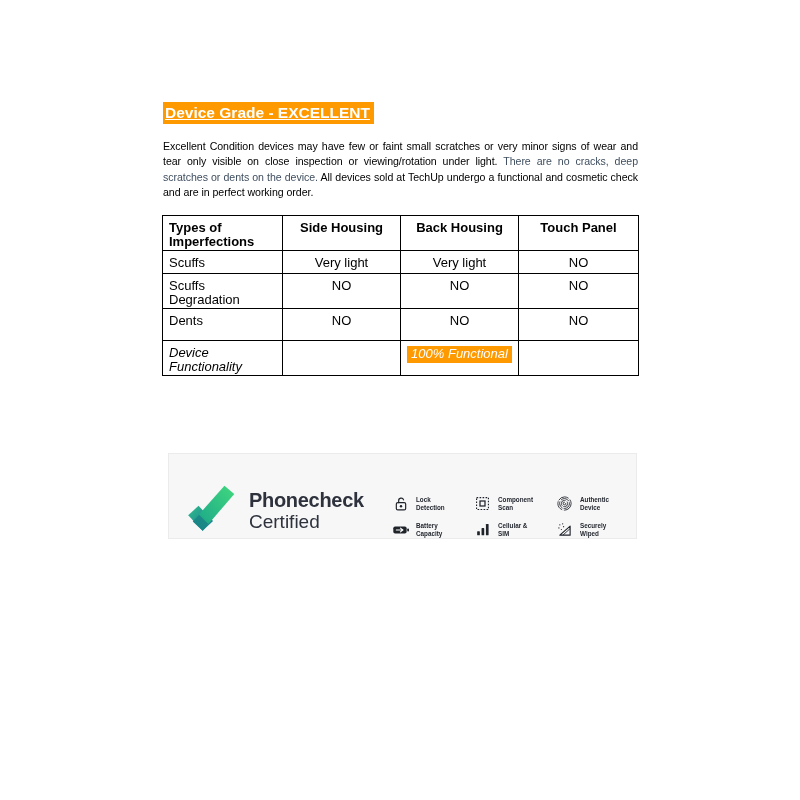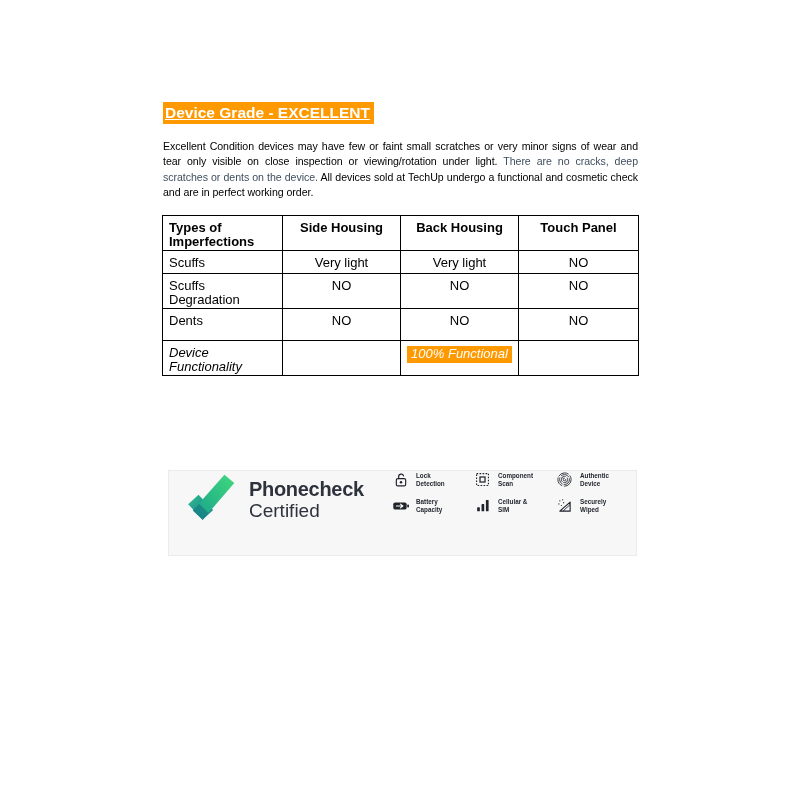--- a/index.html
+++ b/index.html
@@ -79,27 +79,27 @@
     background: #FF9900;
     color: #ffffff;
     display: inline-block;
     padding: 1px 4px 2px;
   }
 
   
   .cert-panel {
     position: absolute;
     left: 168px;
-    top: 470px;
+    top: 453px;
     width: 469px;
     height: 86px;
     background: #f7f7f8;
     border: 1px solid #ebebed;
     display: flex;
-    align-items: flex-start;
+    align-items: flex-end;
   }
   .cert-logo { display: flex; align-items: center; margin-left: 15px; }
   .logo-mark { width: 56px; height: 56px; display: block; }
   .cert-brand { margin-left: 9px; color: #2e323c; }
   .brand-name { font-size: 20px; font-weight: bold; line-height: 22px; letter-spacing: -0.3px; }
   .brand-sub  { font-size: 19px; font-weight: normal; line-height: 21px; }
 
   .cert-features {
     margin-left: auto;
     margin-right: 16px;

